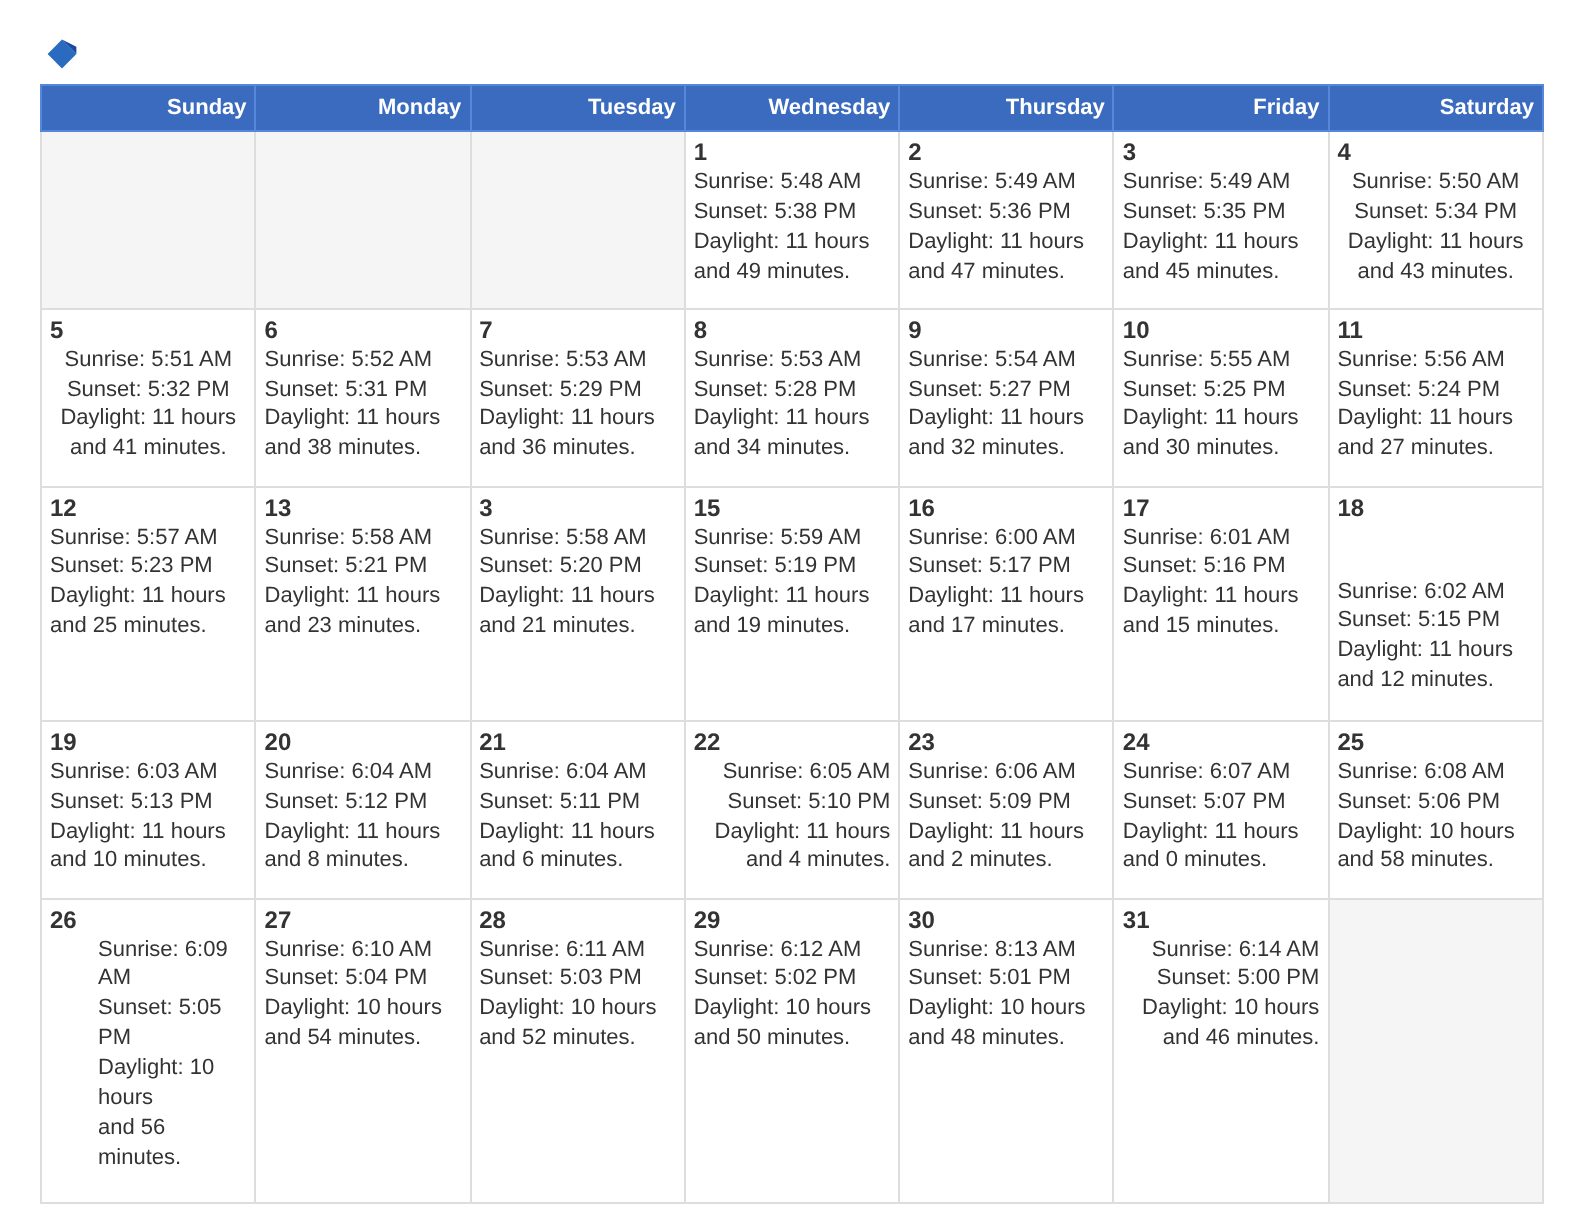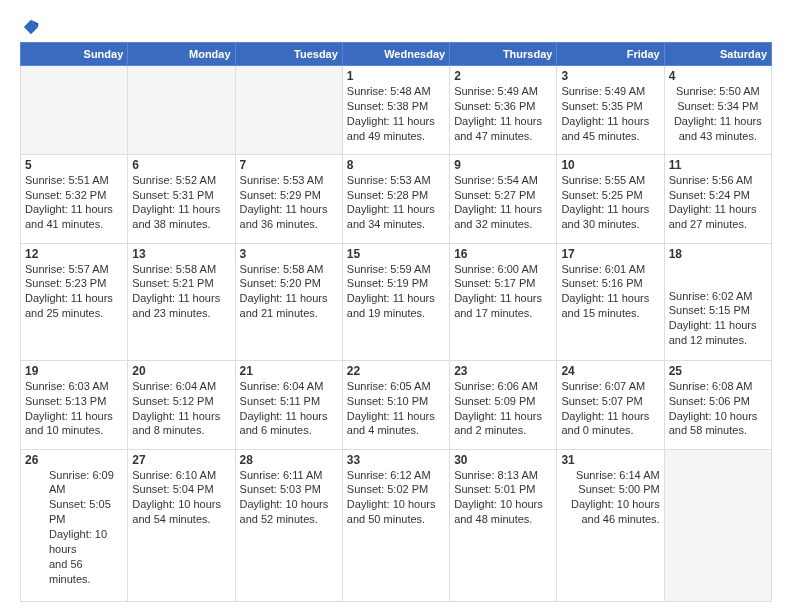--- a/index.html
+++ b/index.html
@@ -169,21 +169,21 @@
             <span class="day-num">4</span>
             <div class="day-info" style="white-space: pre-line; text-align: center;">Sunrise: 5:50 AM
 Sunset: 5:34 PM
 Daylight: 11 hours
 and 43 minutes.</div>
           </td>
         </tr>
         <tr>
           <td>
             <span class="day-num">5</span>
-            <div class="day-info" style="white-space: pre-line;">Sunrise: 5:51 AM
+            <div class="day-info" style="white-space: pre-line; text-align: center;">Sunrise: 5:51 AM
 Sunset: 5:32 PM
 Daylight: 11 hours
 and 41 minutes.</div>
           </td>
           <td>
             <span class="day-num">6</span>
             <div class="day-info" style="white-space: pre-line;">Sunrise: 5:52 AM
 Sunset: 5:31 PM
 Daylight: 11 hours
 and 38 minutes.</div>
@@ -292,21 +292,21 @@
           </td>
           <td>
             <span class="day-num">21</span>
             <div class="day-info" style="white-space: pre-line;">Sunrise: 6:04 AM
 Sunset: 5:11 PM
 Daylight: 11 hours
 and 6 minutes.</div>
           </td>
           <td>
             <span class="day-num">22</span>
-            <div class="day-info" style="white-space: pre-line;">Sunrise: 6:05 AM
+            <div class="day-info" style="white-space: pre-line; text-align: right;">Sunrise: 6:05 AM
 Sunset: 5:10 PM
 Daylight: 11 hours
 and 4 minutes.</div>
           </td>
           <td>
             <span class="day-num">23</span>
             <div class="day-info" style="white-space: pre-line;">Sunrise: 6:06 AM
 Sunset: 5:09 PM
 Daylight: 11 hours
 and 2 minutes.</div>
@@ -342,21 +342,21 @@
 and 54 minutes.</div>
           </td>
           <td>
             <span class="day-num">28</span>
             <div class="day-info" style="white-space: pre-line;">Sunrise: 6:11 AM
 Sunset: 5:03 PM
 Daylight: 10 hours
 and 52 minutes.</div>
           </td>
           <td>
-            <span class="day-num">33</span>
+            <span class="day-num">29</span>
             <div class="day-info" style="white-space: pre-line;">Sunrise: 6:12 AM
 Sunset: 5:02 PM
 Daylight: 10 hours
 and 50 minutes.</div>
           </td>
           <td>
             <span class="day-num">30</span>
             <div class="day-info" style="white-space: pre-line;">Sunrise: 8:13 AM
 Sunset: 5:01 PM
 Daylight: 10 hours

